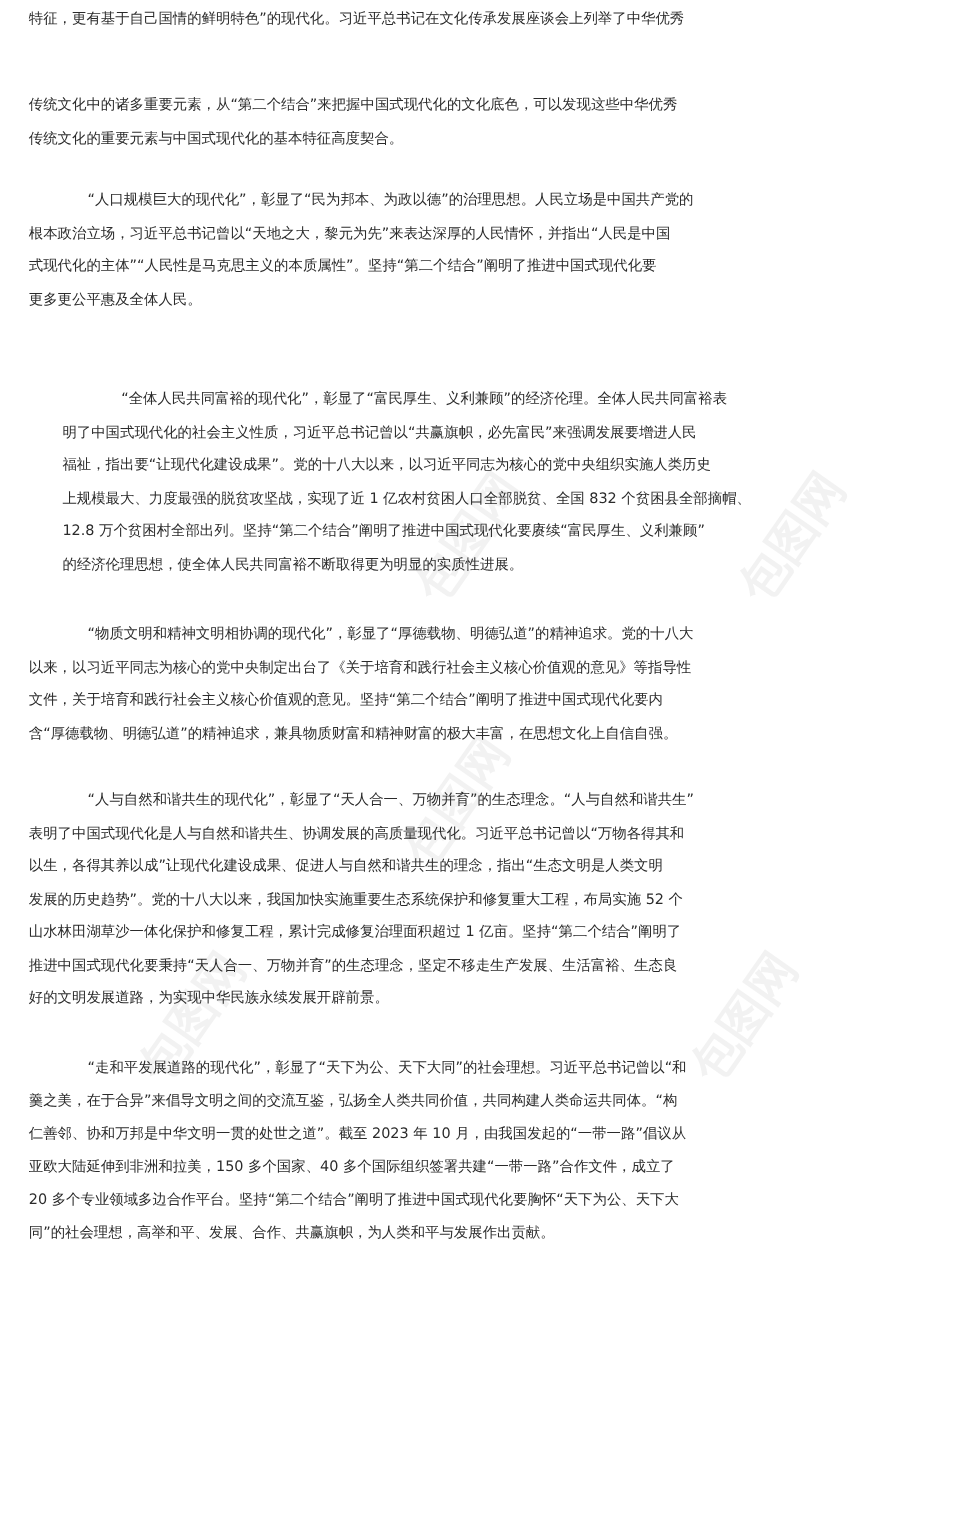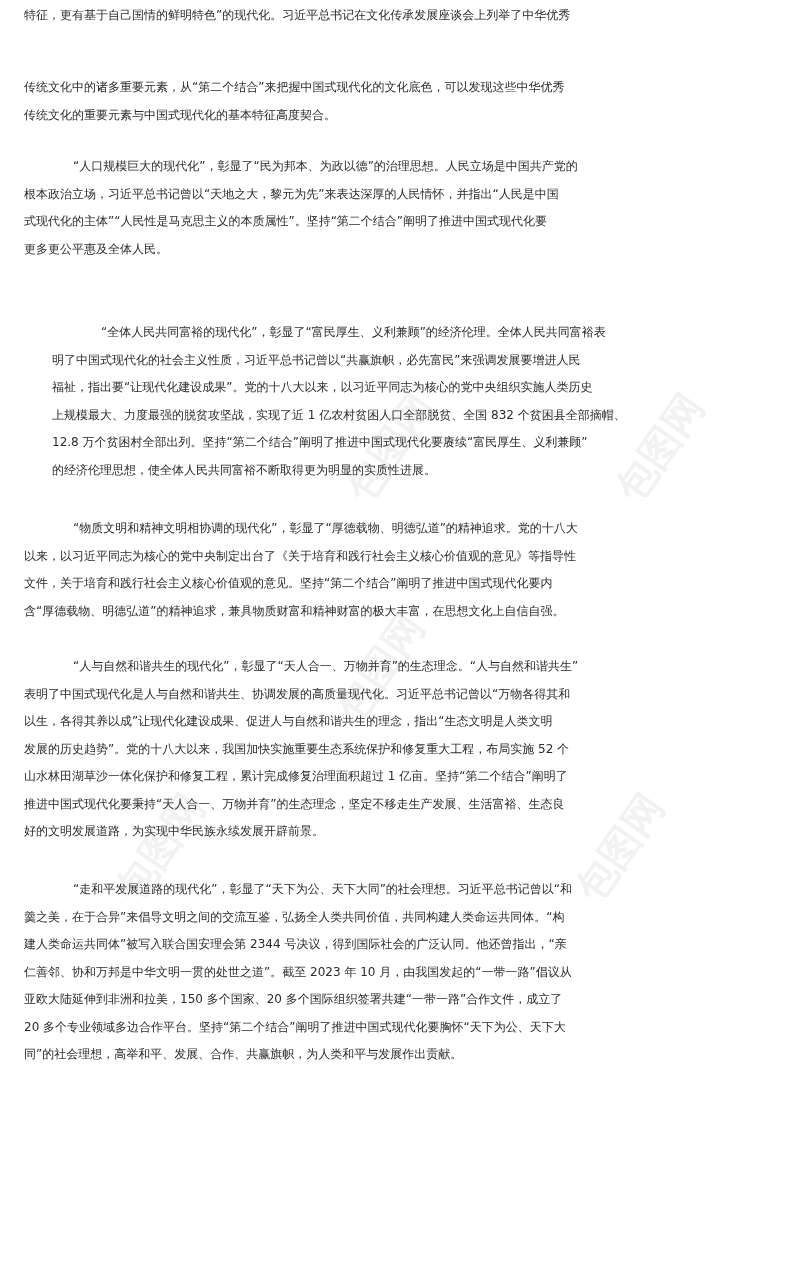--- a/index.html
+++ b/index.html
@@ -98,20 +98,19 @@
     <span class="line">以生，各得其养以成”让现代化建设成果、促进人与自然和谐共生的理念，指出“生态文明是人类文明</span>
     <span class="line">发展的历史趋势”。党的十八大以来，我国加快实施重要生态系统保护和修复重大工程，布局实施 52 个</span>
     <span class="line">山水林田湖草沙一体化保护和修复工程，累计完成修复治理面积超过 1 亿亩。坚持“第二个结合”阐明了</span>
     <span class="line">推进中国式现代化要秉持“天人合一、万物并育”的生态理念，坚定不移走生产发展、生活富裕、生态良</span>
     <span class="line">好的文明发展道路，为实现中华民族永续发展开辟前景。</span>
   </div>
 
   <div class="line-block" style="top:876px;">
     <span class="line indent">“走和平发展道路的现代化”，彰显了“天下为公、天下大同”的社会理想。习近平总书记曾以“和</span>
     <span class="line">羹之美，在于合异”来倡导文明之间的交流互鉴，弘扬全人类共同价值，共同构建人类命运共同体。“构</span>
-    <span class="line">建人类命运共同体”被写入联合国安理会第 2344 号决议，得到国际社会的广泛认同。他还曾指出，“亲</span>
     <span class="line">仁善邻、协和万邦是中华文明一贯的处世之道”。截至 2023 年 10 月，由我国发起的“一带一路”倡议从</span>
-    <span class="line">亚欧大陆延伸到非洲和拉美，150 多个国家、20 多个国际组织签署共建“一带一路”合作文件，成立了</span>
+    <span class="line">亚欧大陆延伸到非洲和拉美，150 多个国家、40 多个国际组织签署共建“一带一路”合作文件，成立了</span>
     <span class="line">20 多个专业领域多边合作平台。坚持“第二个结合”阐明了推进中国式现代化要胸怀“天下为公、天下大</span>
     <span class="line">同”的社会理想，高举和平、发展、合作、共赢旗帜，为人类和平与发展作出贡献。</span>
   </div>
 
 </div>
 
 </body></html>

